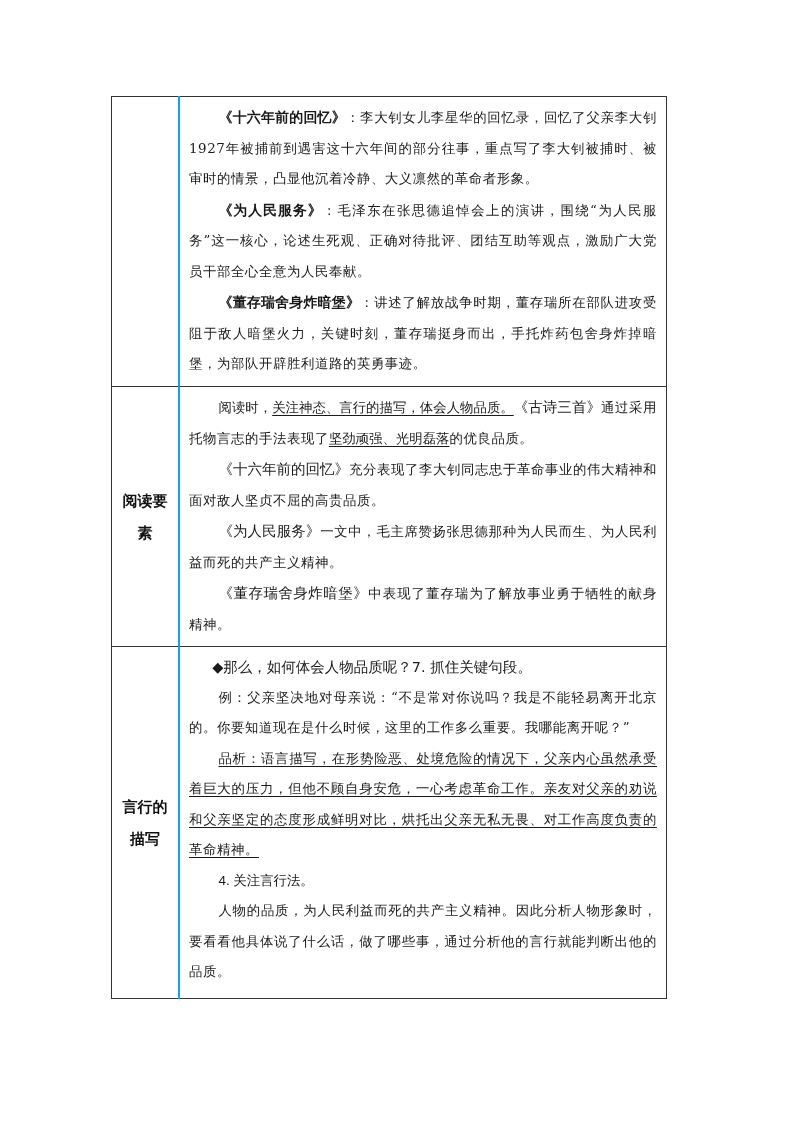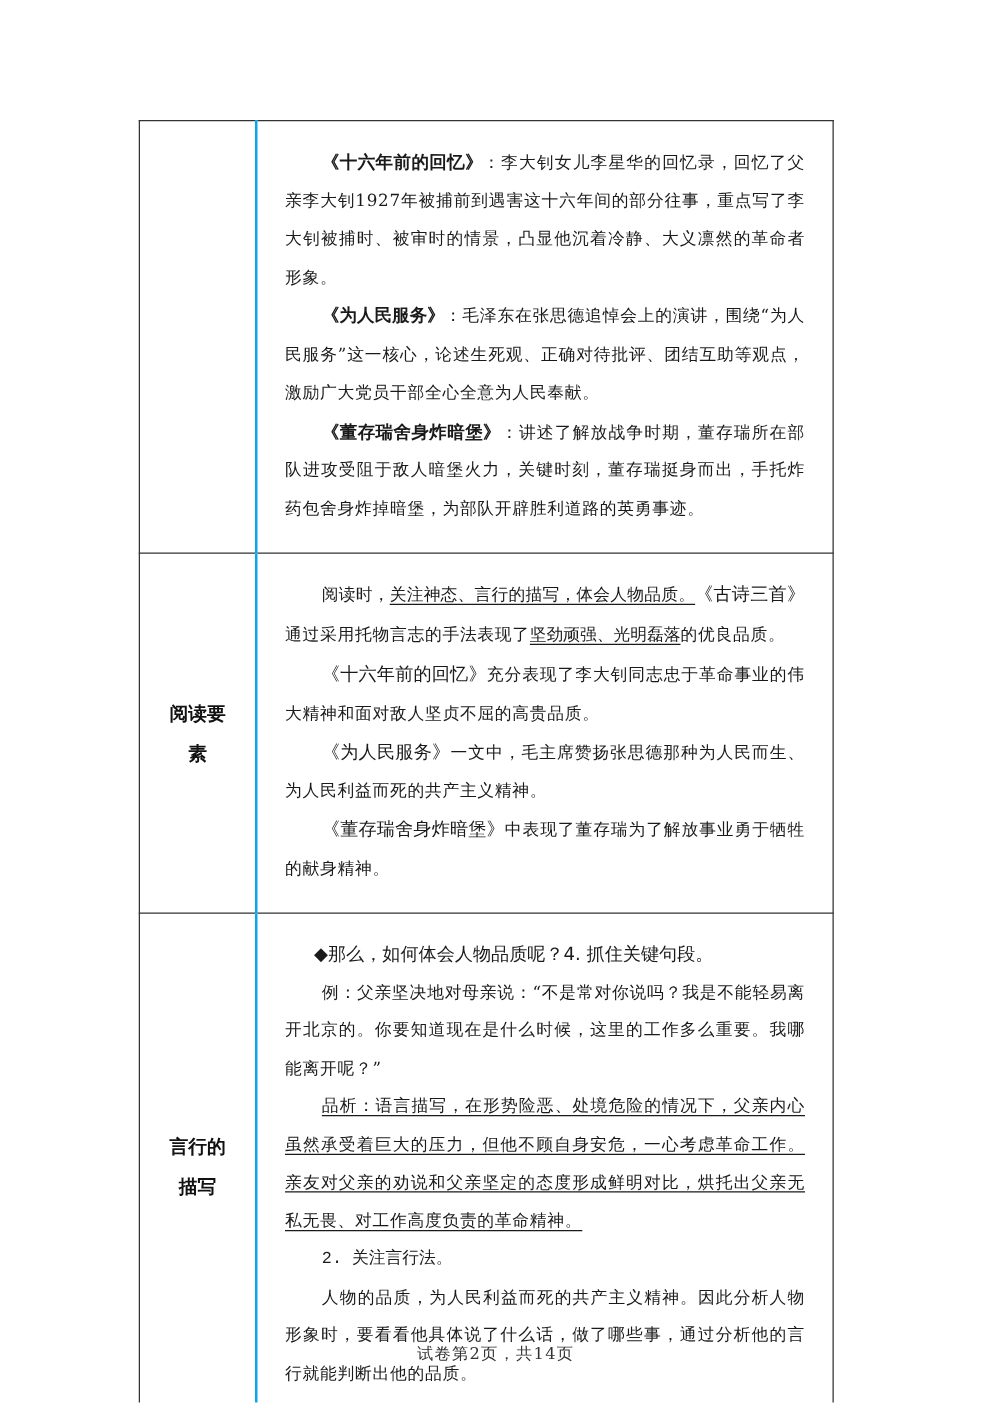--- a/index.html
+++ b/index.html
@@ -10,21 +10,21 @@
   }
   .page-table {
     position: absolute; left: 111px; top: 96px;
     width: 556px;
     border-collapse: collapse;
     table-layout: fixed;
   }
   .page-table td {
     border: 1.5px solid #333;
     vertical-align: top;
-    padding: 13px;
+    padding: 0;
   }
   .page-table td.label-cell {
     width: 66px;
     vertical-align: middle;
     text-align: center;
     border-right: 2px solid #0ea5e9;
   }
   .label-text {
     display: inline-block;
     font-family: "DejaVu Sans", "Liberation Sans", sans-serif;
@@ -47,21 +47,21 @@
     font-family: "DejaVu Sans", "Liberation Sans", sans-serif;
     font-weight: bold;
     font-size: 14px;
     letter-spacing: 0;
   }
   .bt-plain {
     font-family: "DejaVu Sans", "Liberation Sans", sans-serif;
     font-size: 14.5px;
     letter-spacing: 0;
   }
-  .sans { font-family: Liberation Mono, monospace; letter-spacing: 0; }
+  .sans { font-family: Liberation Sans, sans-serif; letter-spacing: 0; }
   .u { text-decoration: underline; text-underline-offset: 3px; }
   .row1 td { height: 289px; }
   .row2 td { height: 259px; }
   .row3 td { height: 351px; }
   .footer {
     position: absolute; top: 1066px; left: 0; width: 793px; text-align: center;
     height: 30px;
   }
   .footer-page {
     position: absolute; left: 0; width: 793px; top: 8px; text-align: center;
@@ -102,26 +102,25 @@
         <p><span class="bt-plain">《董存瑞舍身炸暗堡》</span><span>中表现了董存瑞为了解放事业勇于牺牲的献身精神。</span></p>
       </div>
     </td>
   </tr>
   <tr class="row3">
     <td class="label-cell">
       <span class="label-text">言行的描写</span>
     </td>
     <td>
       <div class="content">
-        <p class="small-indent bt" style="font-weight:normal;font-size:14.5px;">◆那么，如何体会人物品质呢？4. 抓住关键句段。</p>
+        <p class="small-indent bt" style="font-weight:normal;font-size:14.5px;">◆那么，如何体会人物品质呢？7. 抓住关键句段。</p>
         <p>例：父亲坚决地对母亲说：“不是常对你说吗？我是不能轻易离开北京的。你要知道现在是什么时候，这里的工作多么重要。我哪能离开呢？”</p>
         <p class="u">品析：语言描写，在形势险恶、处境危险的情况下，父亲内心虽然承受着巨大的压力，但他不顾自身安危，一心考虑革命工作。亲友对父亲的劝说和父亲坚定的态度形成鲜明对比，烘托出父亲无私无畏、对工作高度负责的革命精神。</p>
-        <p class="sans">2. 关注言行法。</p>
+        <p class="sans">4. 关注言行法。</p>
         <p>人物的品质，为人民利益而死的共产主义精神。因此分析人物形象时，要看看他具体说了什么话，做了哪些事，通过分析他的言行就能判断出他的品质。</p>
       </div>
     </td>
   </tr>
 </tbody>
   </table>
 
 <div class="footer">
-  <div class="footer-page">试卷第2页，共14页</div>
 </div>
 
 </body></html>

